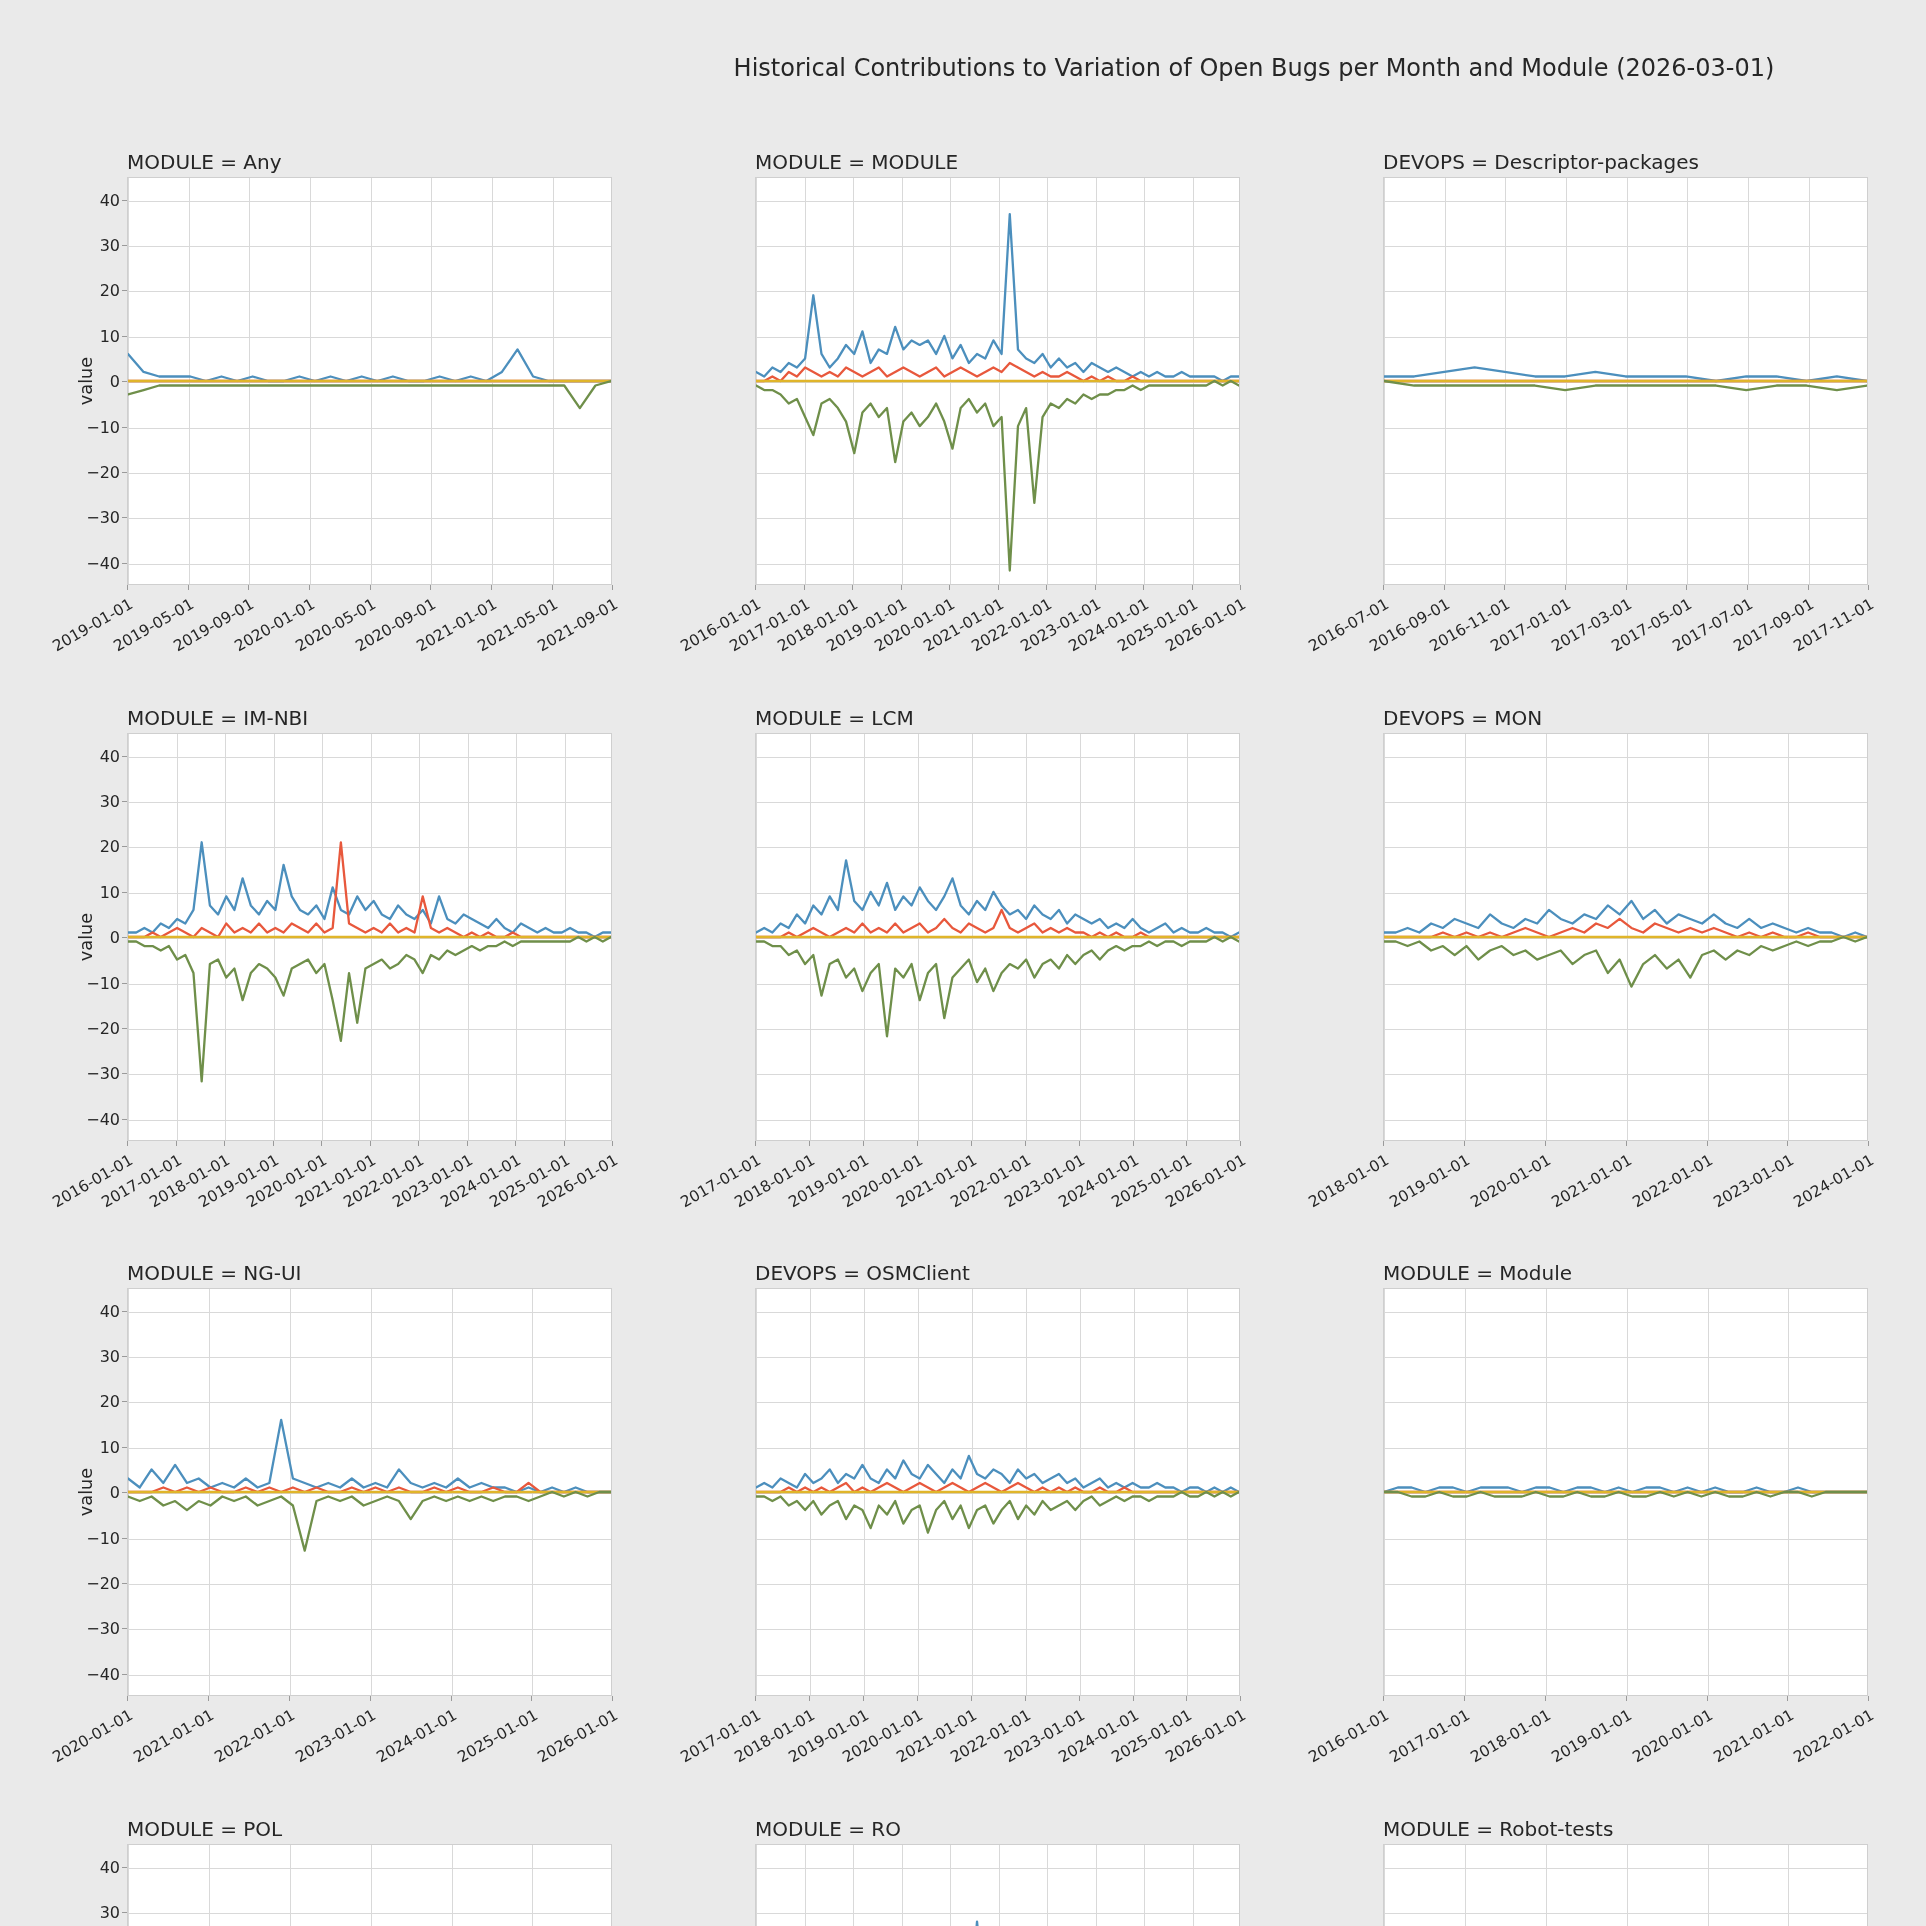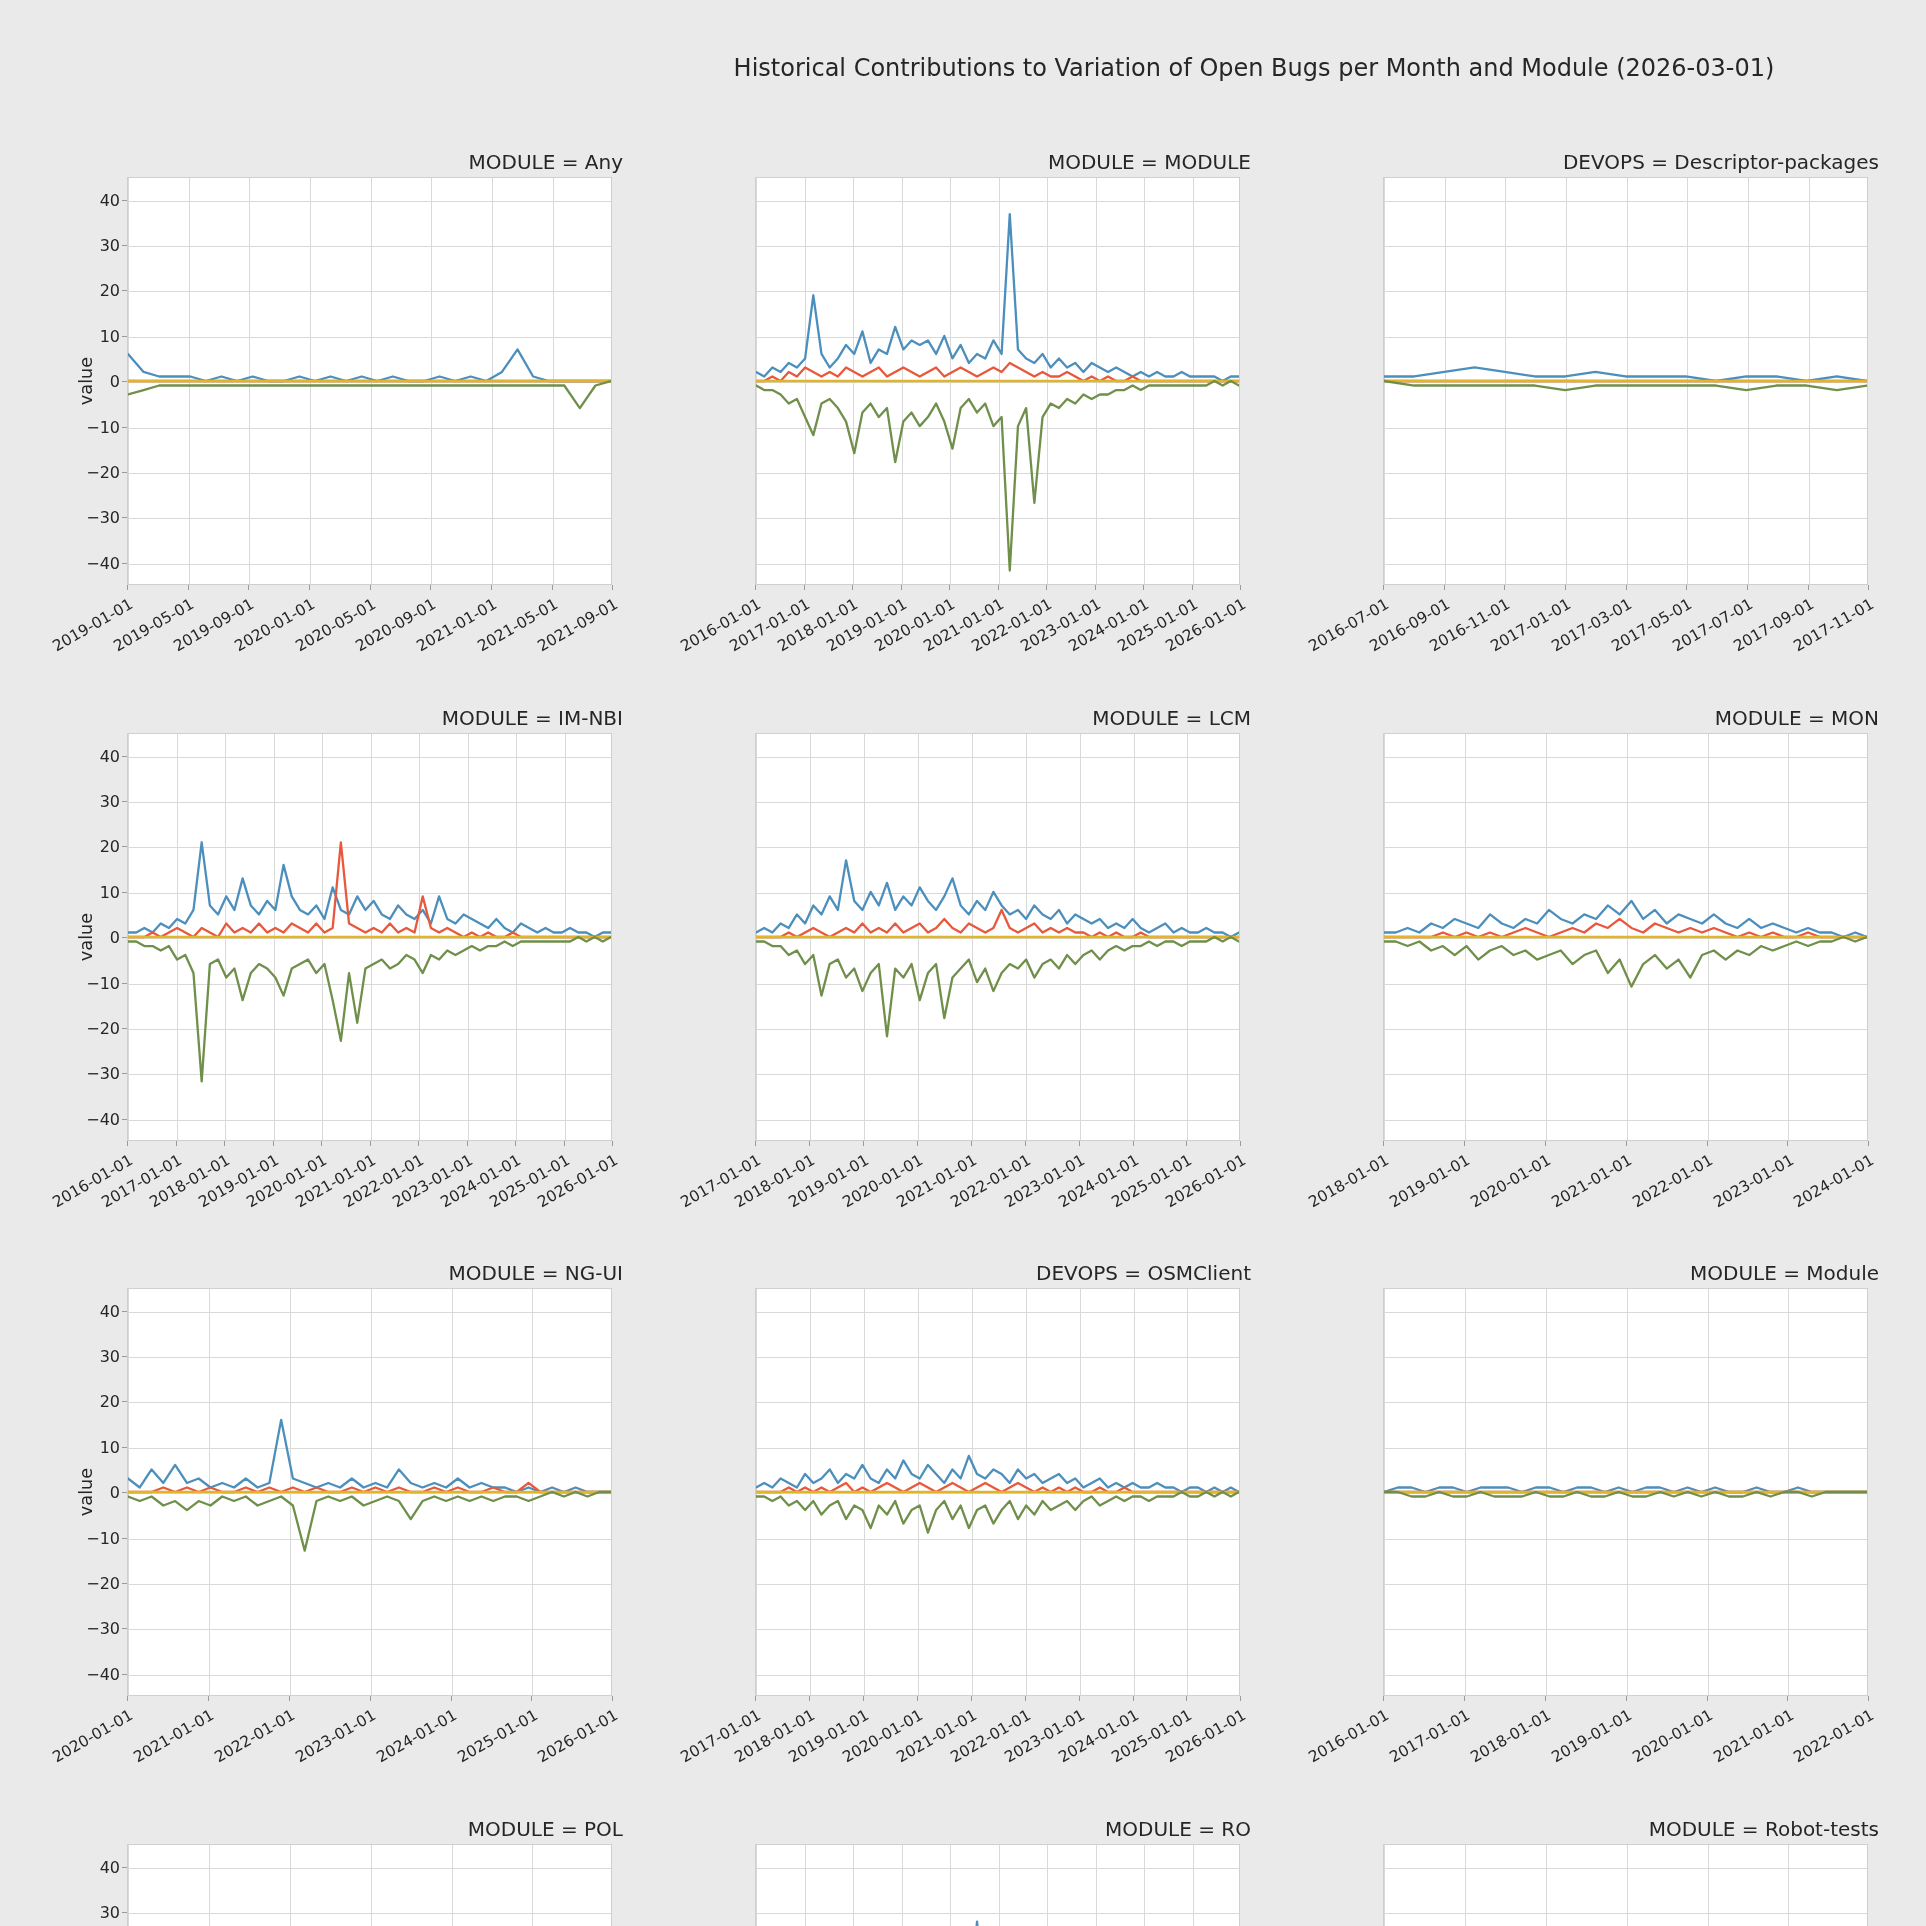--- a/index.html
+++ b/index.html
@@ -29,23 +29,23 @@
     font-size: 24px;
     color: #262626;
   }
   .facet {
     position: absolute;
     box-sizing: border-box;
   }
   .facet-title {
     position: absolute;
     top: -27px;
-    left: 11px;
+    left: 0;
     width: 100%;
-    text-align: right;
+    text-align: left;
     font-size: 20px;
     color: #262626;
     white-space: nowrap;
   }
   .plotbox {
     position: absolute;
     inset: 0;
     background: #ffffff;
     border: 0.8px solid #cfcfcf;
     overflow: hidden;
@@ -388,21 +388,21 @@
         <div class="xtick" style="left: 193px; width: 131px;">2023-01-01</div>
         <div class="xtickmark" style="left: 324px;"></div>
         <div class="xtick" style="left: 247px; width: 131px;">2024-01-01</div>
         <div class="xtickmark" style="left: 378px;"></div>
         <div class="xtick" style="left: 300px; width: 131px;">2025-01-01</div>
         <div class="xtickmark" style="left: 431px;"></div>
         <div class="xtick" style="left: 354px; width: 131px;">2026-01-01</div>
         <div class="xtickmark" style="left: 485px;"></div>
       </div>
       <div class="facet" style="left: 1383px; top: 733px; width: 485px; height: 408px;">
-        <div class="facet-title">MODULE = MON</div>
+        <div class="facet-title">DEVOPS = MON</div>
         <div class="plotbox">
           <div class="gridline h" style="top: 386px;"></div>
           <div class="gridline h" style="top: 340px;"></div>
           <div class="gridline h" style="top: 295px;"></div>
           <div class="gridline h" style="top: 250px;"></div>
           <div class="gridline h" style="top: 204px;"></div>
           <div class="gridline h" style="top: 159px;"></div>
           <div class="gridline h" style="top: 113px;"></div>
           <div class="gridline h" style="top: 68px;"></div>
           <div class="gridline h" style="top: 23px;"></div>

